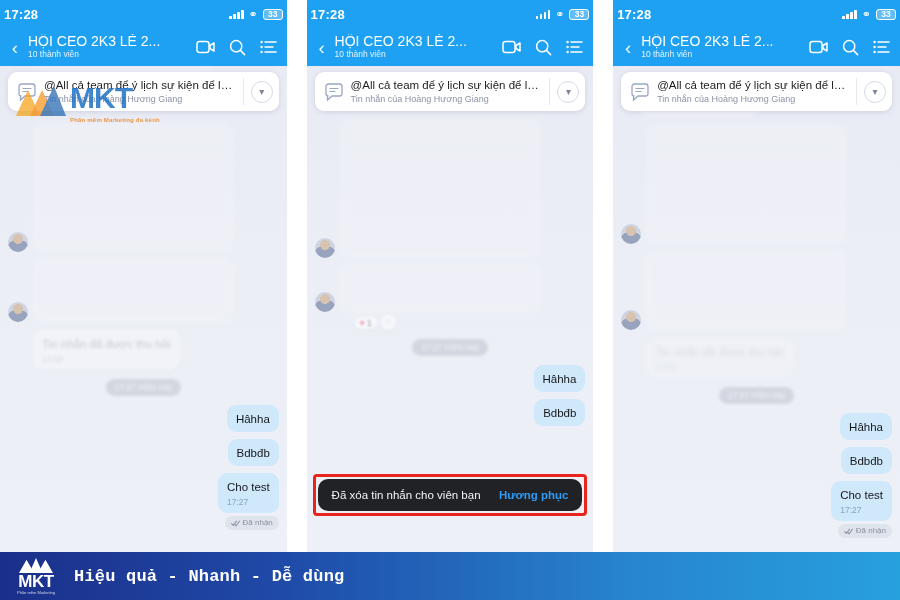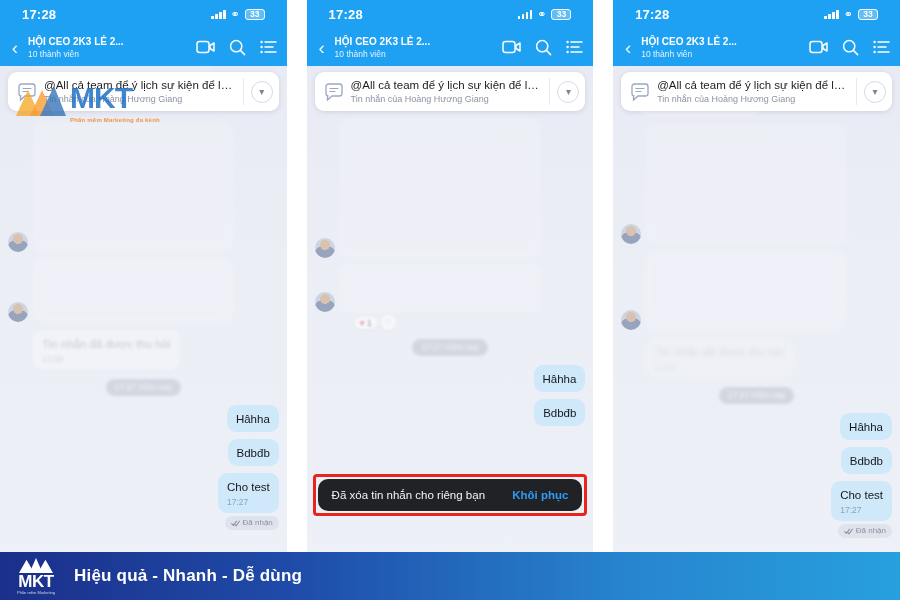--- a/index.html
+++ b/index.html
@@ -24,21 +24,21 @@
   .panel.p1 { margin-left: 0; }
   .panel.p2 { margin-left: 20px; }
   .panel.p3 { margin-left: 20px; }
   .gap { width: 20px; background: #fff; height: 552px; }
 
   
   .statusbar {
     height: 28px;
     background: #1ea1f2;
     display: flex; align-items: center;
-    padding: 0 22px;
+    padding: 0 4px;
     color: #fff;
   }
   .status-time { font-size: 13px; font-weight: bold; letter-spacing: .2px; }
   .status-right { margin-left: auto; display: flex; align-items: center; gap: 5px; }
   .sig { display: flex; align-items: flex-end; gap: 1.5px; height: 10px; }
   .sig i { display: block; width: 2.5px; background: #fff; border-radius: .5px; }
   .sig i:nth-child(1){height:3px}.sig i:nth-child(2){height:5px}
   .sig i:nth-child(3){height:7px}.sig i:nth-child(4){height:9px}
   .wifi { font-size: 11px; line-height: 1; }
   .batt {
@@ -49,21 +49,21 @@
   }
 
   
   .chat-header {
     height: 38px; background: #1ea1f2; color: #fff;
     display: flex; align-items: center; padding: 0 10px 0 6px;
   }
   .back { font-size: 19px; line-height: 1; opacity: .92; width: 18px; text-align:center; }
   .titles { margin-left: 4px; min-width: 0; flex: 1; }
   .chat-title {
-    font-size: 10px; font-weight: bold; white-space: nowrap;
+    font-size: 14px; font-weight: normal; white-space: nowrap;
     overflow: hidden; text-overflow: ellipsis; line-height: 15px;
   }
   .chat-sub { font-size: 8.5px; opacity: .88; line-height: 11px; }
   .hdr-icons { display: flex; align-items: center; gap: 14px; margin-left: 6px; }
   .hdr-icons svg { display: block; }
 
   
   .pinned {
     position: absolute; left: 8px; right: 8px; top: 72px;
     background: #fff; border-radius: 9px;
@@ -188,21 +188,21 @@
     background: linear-gradient(90deg, #1b2f8a 0%, #1f4ba8 32%, #2785cf 70%, #27a0de 100%);
     display: flex; align-items: center; padding: 0 18px 0 14px;
   }
   .bn-logo {
     width: 44px; height: 38px; display:flex; flex-direction: column;
     align-items:center; justify-content:center; color: #fff;
   }
   .bn-mark { font-size: 17px; font-weight: bold; letter-spacing: -.5px; line-height: 16px; }
   .bn-markbar { font-size: 4px; line-height: 5px; opacity: .75; }
   .bn-slogan {
-    color: #fff; font-size: 17px; font-weight: bold; margin-left: 16px; letter-spacing: .2px;
+    color: #fff; font-size: 17px; font-weight: bold; margin-left: 16px; letter-spacing: .2px; font-family: Liberation Mono, monospace;
   }
   .bn-site {
     margin-left: auto; color: #fff; font-size: 15px;
     display: flex; align-items: center; gap: 8px;
   }
   .globe { width: 15px; height: 15px; }
 </style>
 </head>
 <body>
 
@@ -433,22 +433,22 @@
         <div class="pin-texts">
           <div class="pin-title">@All cả team để ý lịch sự kiện để lên...</div>
           <div class="pin-sub">Tin nhắn của Hoàng Hương Giang</div>
         </div>
         <div class="pin-div"></div>
         <div class="pin-chev">▾</div>
       </div>
 
       <div class="toast-wrap">
         <div class="toast">
-          <span class="toast-msg">Đã xóa tin nhắn cho riêng bạn</span>
-          <span class="toast-action">Khôi phục</span>
+          <span class="toast-msg">Đã xóa tin nhắn cho viên bạn</span>
+          <span class="toast-action">Hương phục</span>
         </div>
       </div>
     </div>
 
     <div class="gap"></div>
 
     <div class="panel p3" style="margin-left:0">
       <div class="statusbar">
         <div class="status-time">17:28</div>
         <div class="status-right">

